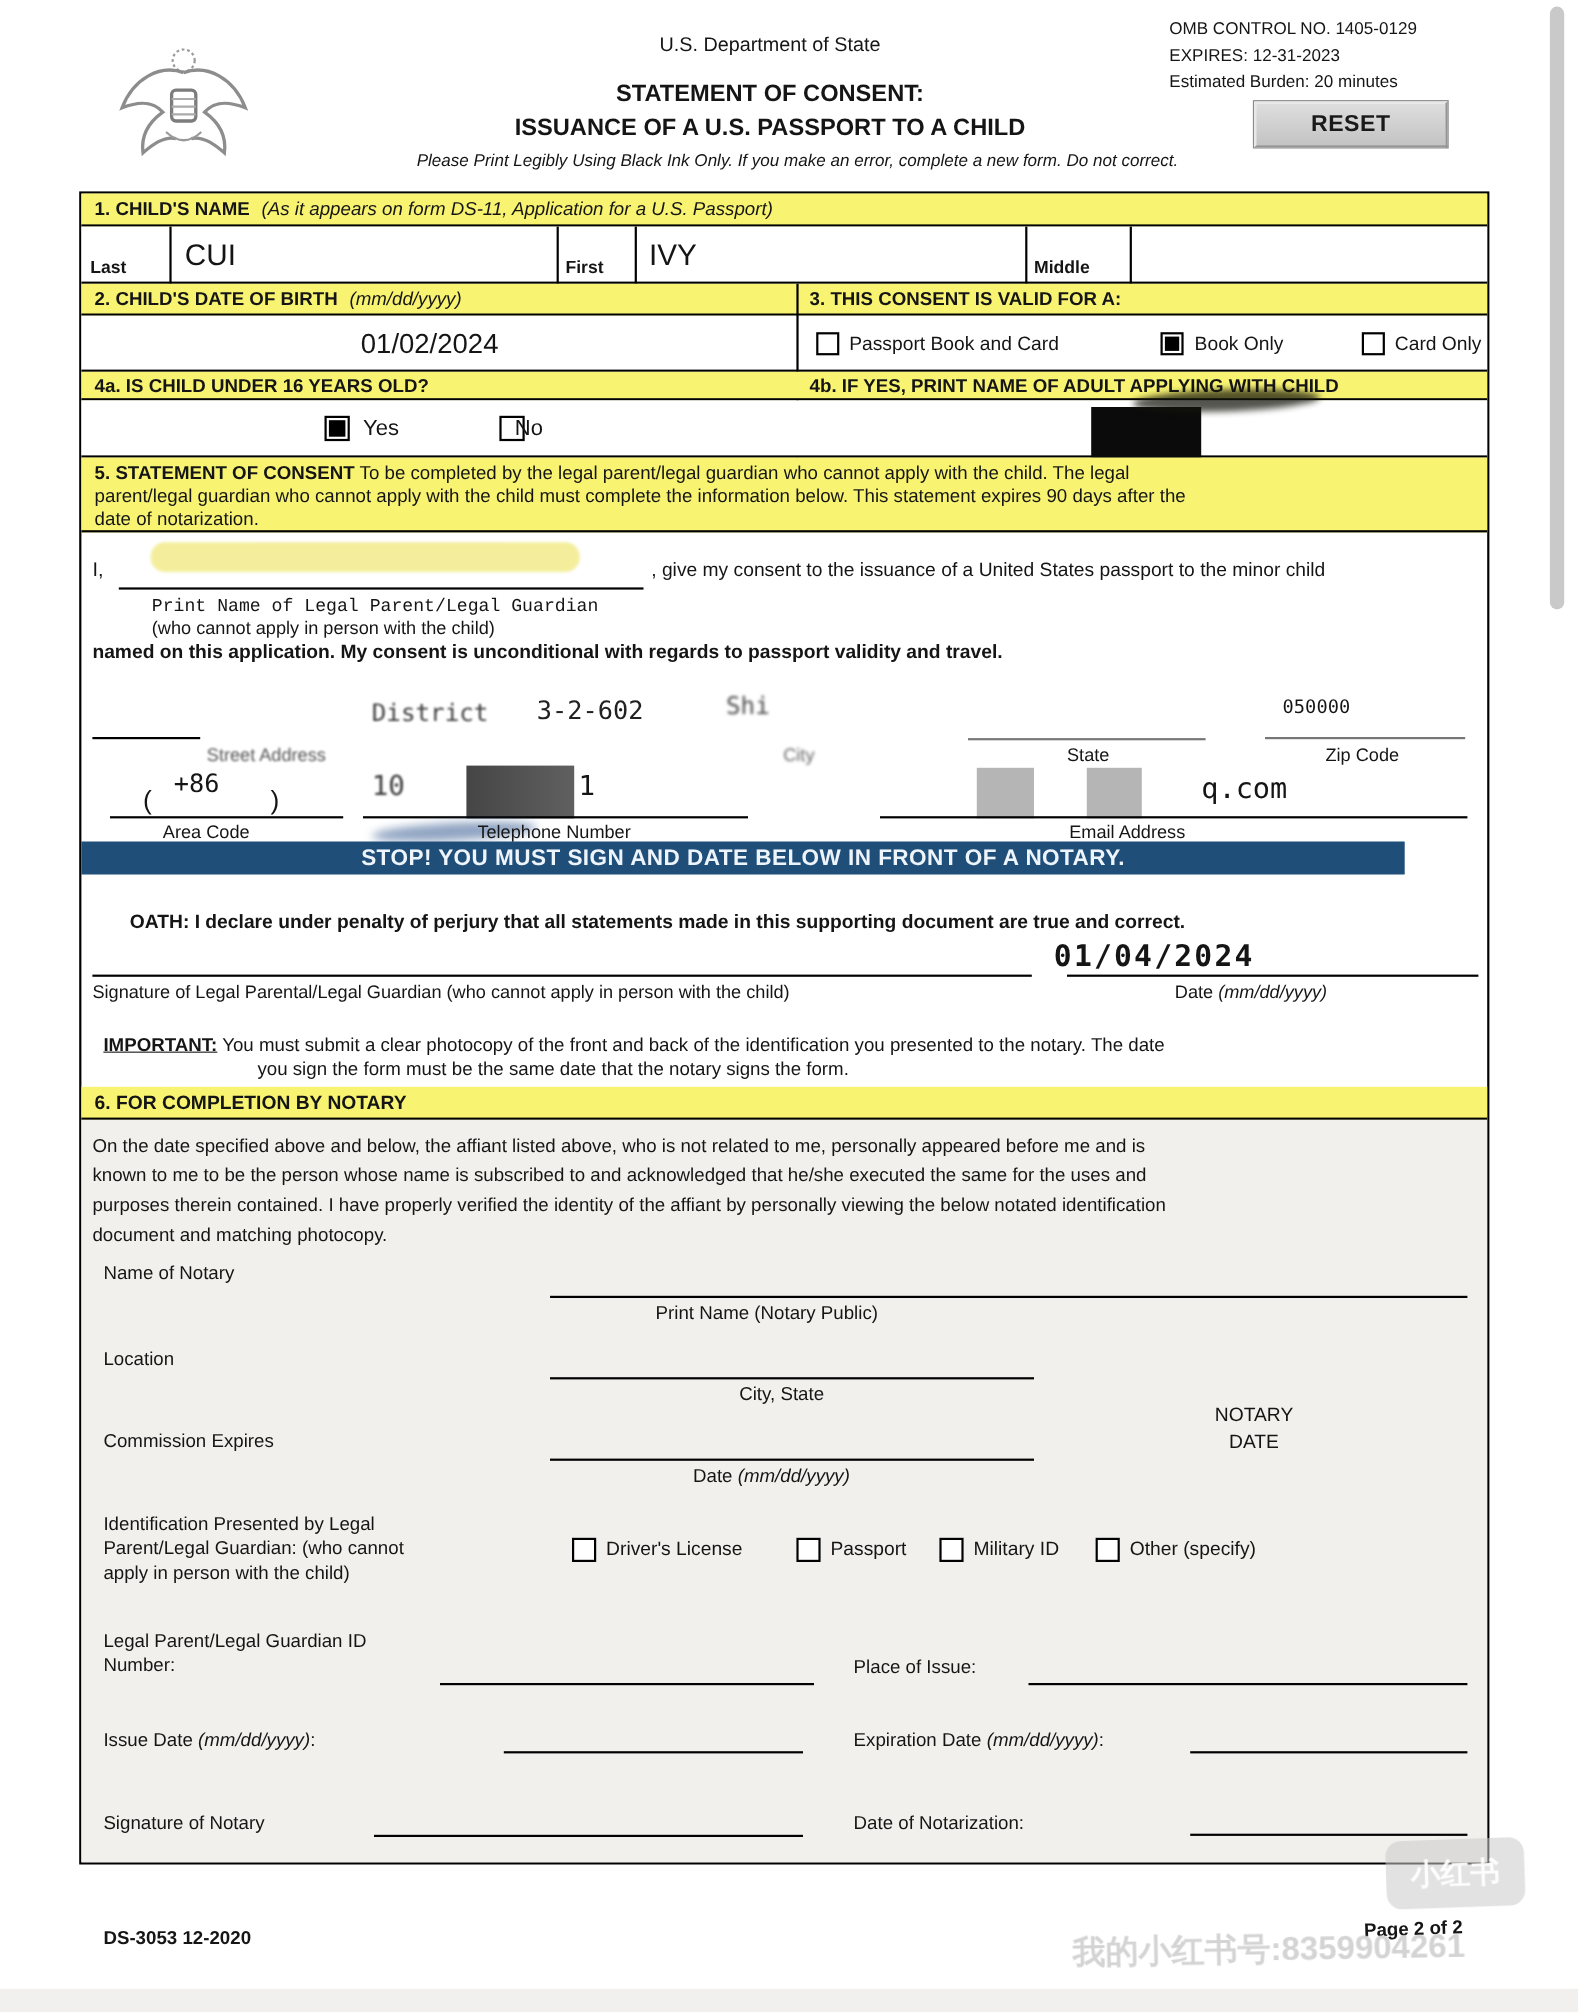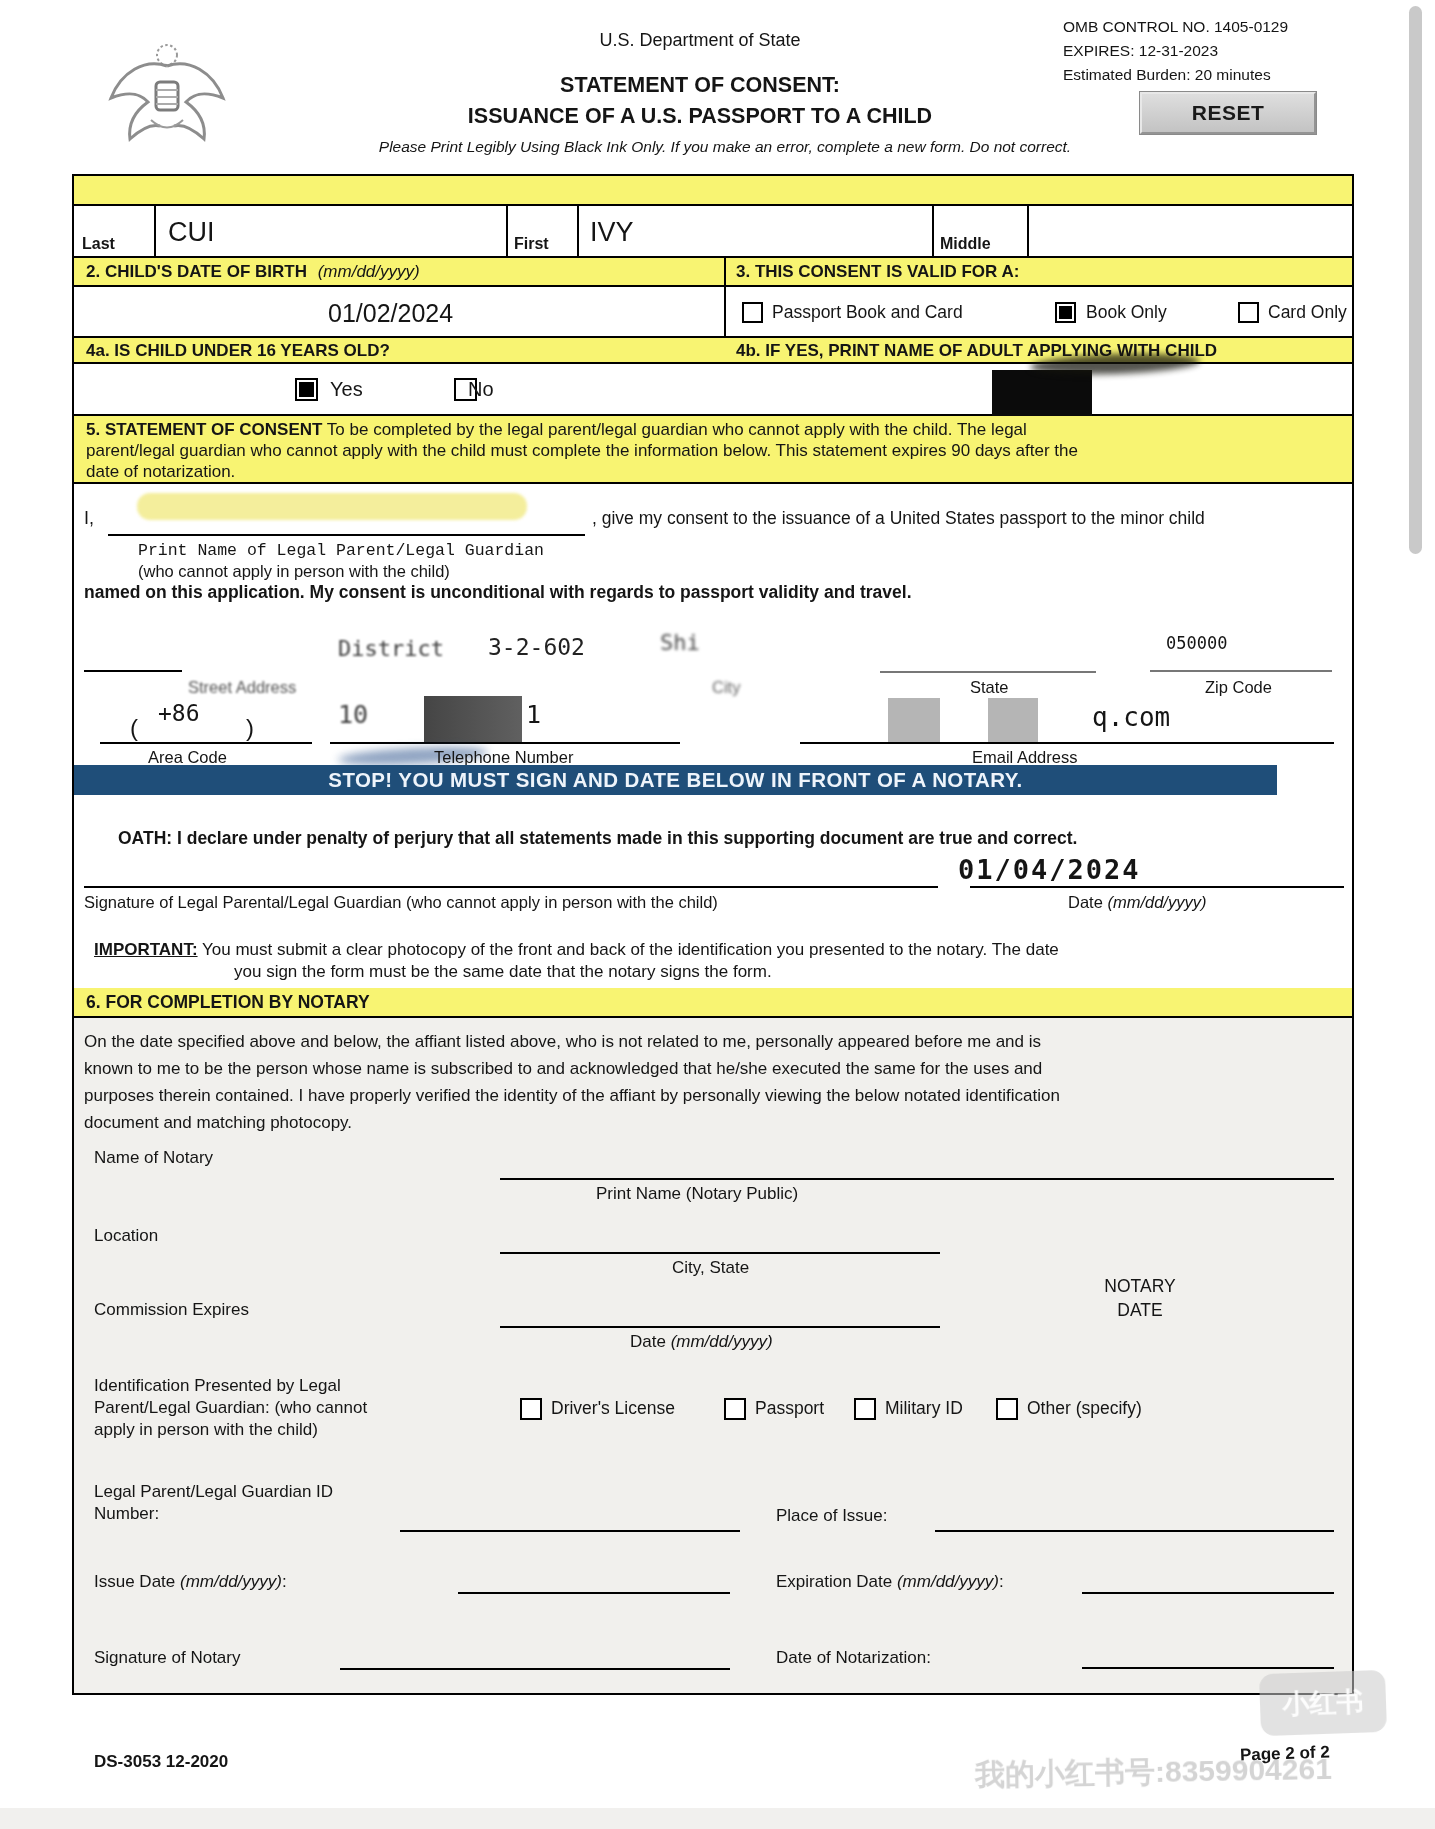--- a/index.html
+++ b/index.html
@@ -53,20 +53,24 @@
   <div class="t c i" style="left:230px;top:138px;width:990px;font-size:15.5px;">Please Print Legibly Using Black Ink Only. If you make an error, complete a new form. Do not correct.</div>
 
   <div class="t" style="left:1063px;top:18px;font-size:15.5px;">OMB CONTROL NO. 1405-0129</div>
   <div class="t" style="left:1063px;top:42px;font-size:15.5px;">EXPIRES: 12-31-2023</div>
   <div class="t" style="left:1063px;top:66px;font-size:15.5px;">Estimated Burden: 20 minutes</div>
   <button class="reset-btn">RESET</button>
 
   <div class="frame"></div>
 
   <div class="band yellow" style="top:176px;height:30px;border-bottom:2px solid #000;"></div>
+  <div class="t" style="left:86px;top:180px;font-size:17px;">
+    <span class="b">1. CHILD'S NAME</span>
+    <span class="i" style="margin-left:6px;">(As it appears on form DS-11, Application for a U.S. Passport)</span>
+  </div>
 
   <div class="band" style="top:206px;height:52px;border-bottom:2px solid #000;background:#fff;"></div>
   <div class="vline" style="left:154px;top:206px;height:52px;"></div>
   <div class="vline" style="left:506px;top:206px;height:52px;"></div>
   <div class="vline" style="left:577px;top:206px;height:52px;"></div>
   <div class="vline" style="left:932px;top:206px;height:52px;"></div>
   <div class="vline" style="left:1027px;top:206px;height:52px;"></div>
   <div class="t b" style="left:82px;top:234px;font-size:16px;">Last</div>
   <div class="t" style="left:168px;top:216px;font-size:27px;">CUI</div>
   <div class="t b" style="left:514px;top:234px;font-size:16px;">First</div>

